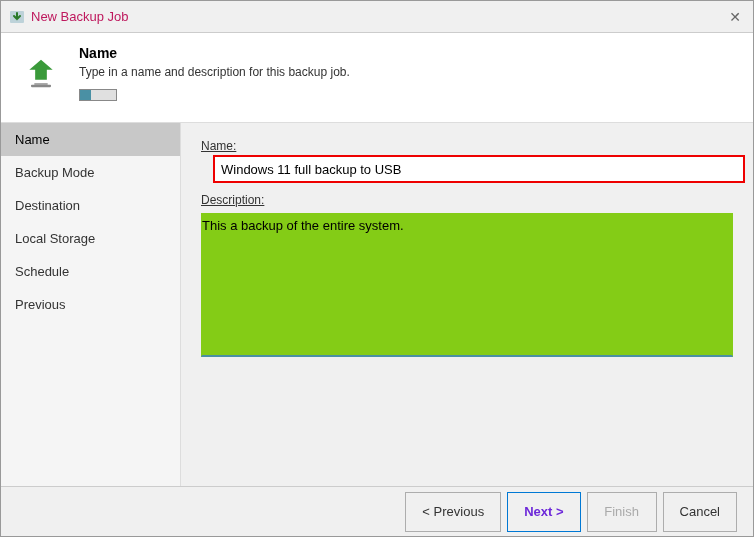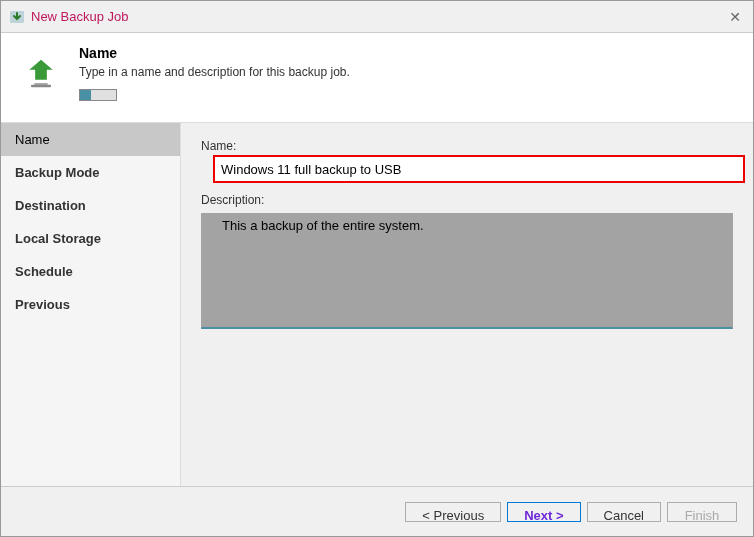--- a/index.html
+++ b/index.html
@@ -139,21 +139,20 @@
       background: #f5f5f5;
       border-right: 1px solid #ddd;
       flex-shrink: 0;
     }
 
     .sidebar-item {
       padding: 9px 14px;
       cursor: pointer;
       color: #333;
       border-bottom: none;
-      font-weight: bold;
     }
 
     .sidebar-item.active {
       background: #c8c8c8;
       color: #000;
       font-weight: normal;
     }
 
     .main-panel {
       flex: 1;
@@ -161,20 +160,21 @@
       padding: 16px 20px;
       display: flex;
       flex-direction: column;
       gap: 10px;
     }
 
     .field-label {
       font-size: 12px;
       color: #333;
       margin-bottom: 2px;
+      text-decoration: underline;
     }
 
     .name-input {
       width: 100%;
       padding: 4px 6px;
       border: 2px solid #e00;
       background: white;
       font-size: 13px;
       outline: none;
       height: 28px;
@@ -182,25 +182,25 @@
     }
 
     .desc-section {
       display: flex;
       flex-direction: column;
       gap: 4px;
     }
 
     .desc-textarea {
       width: 100%;
-      height: 116px;
-      padding: 4px 20px;
+      height: 144px;
+      padding: 4px 0;
       border: 1px solid transparent;
       border-bottom: 2px solid #4a90a4;
-      background: #a3a3a3;
+      background: #84cc16;
       font-size: 13px;
       resize: none;
       outline: none;
       font-family: 'Segoe UI', Tahoma, Geneva, Verdana, sans-serif;
     }
 
     .footer {
       background: #f0f0f0;
       border-top: 1px solid #ccc;
       padding: 10px 16px;
@@ -212,21 +212,21 @@
     }
 
     .footer-btn {
       padding: 5px 16px;
       border: 1px solid #adadad;
       background: #f0f0f0;
       cursor: pointer;
       font-size: 13px;
       color: #333;
       min-width: 70px;
-      height: 20px;
+      height: 40px;
     }
 
     .footer-btn.primary {
       background: #f0f0f0;
       border-color: #0078d4;
       color: #6d28d9;
       font-weight: bold;
     }
 
     .footer-btn:disabled, .footer-btn.disabled {
@@ -299,16 +299,16 @@
       <div class="desc-section">
         <div class="field-label">Description:</div>
         <textarea class="desc-textarea" style="">This a backup of the entire system.</textarea>
       </div>
     </div>
   </div>
 
   <div class="footer">
     <button class="footer-btn">&lt; Previous</button>
     <button class="footer-btn primary">Next &gt;</button>
+    <button class="footer-btn disabled" disabled="">Finish</button>
     <button class="footer-btn">Cancel</button>
-    <button class="footer-btn disabled" disabled="">Finish</button>
   </div>
 </div>
 
 </body></html>

